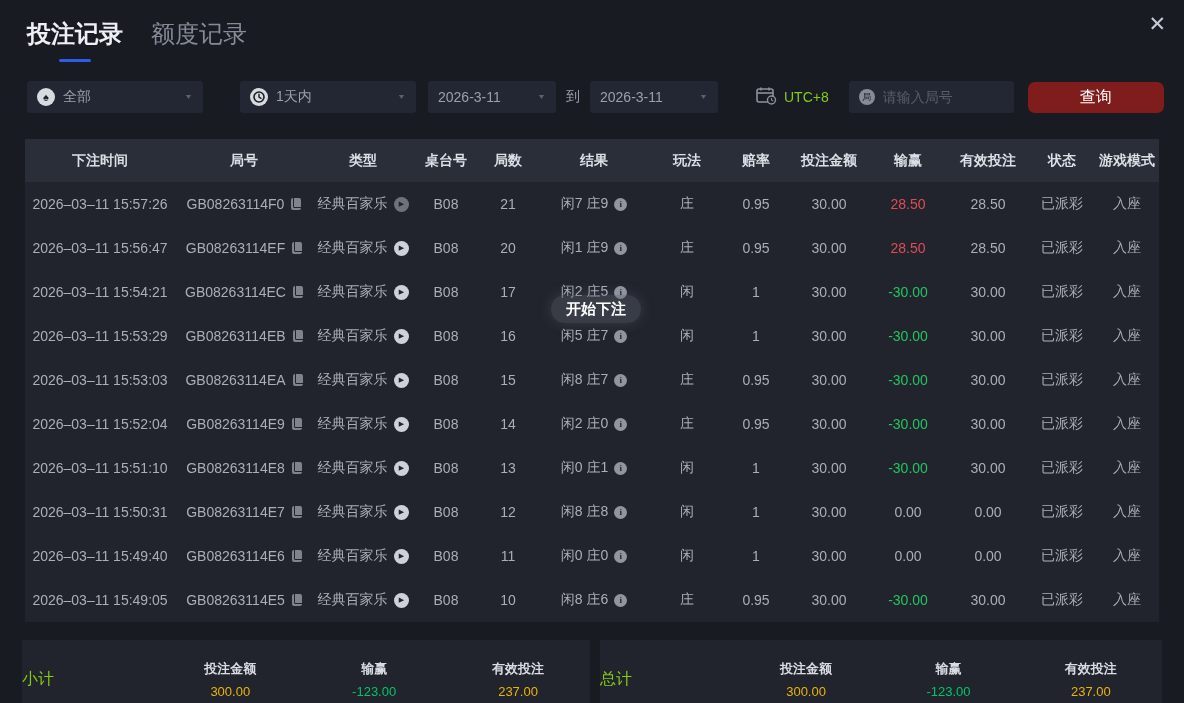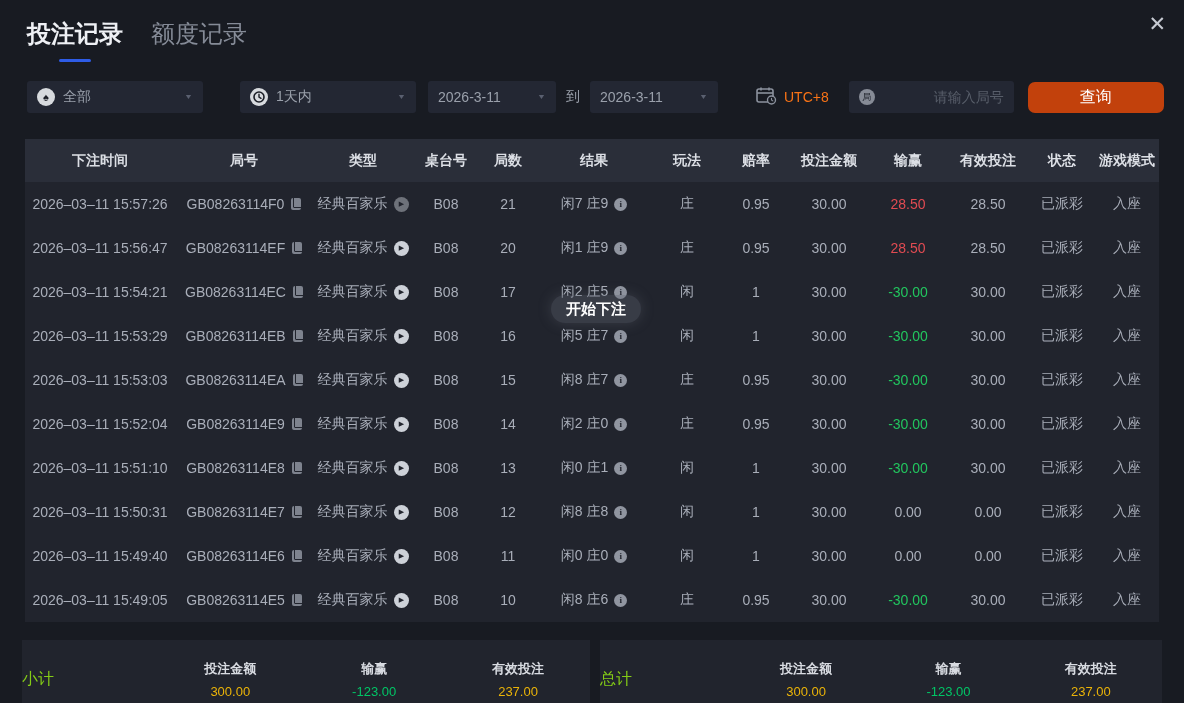--- a/index.html
+++ b/index.html
@@ -26,28 +26,28 @@
   .select2 { width:176px; margin-left:37px; padding:0 10px; }
   .date { width:128px; padding:16px 10px;text-align:center; }
   .date1 { margin-left:12px; }
   .date2 { margin-left:0; }
   .to-label { font-size:14px; color:#9aa0ab; margin:0 10px; }
   .caret { margin-left:auto; font-size:9px; color:#5a6070; transform:scaleY(.8); }
   .icon-circle { width:18px; height:18px; border-radius:50%; background:#d7dade; color:#1b1e26;
     display:flex; align-items:center; justify-content:center; margin-right:8px; flex:0 0 auto; }
   .spade-glyph { font-size:11px; line-height:1; }
   .tz-group { display:flex; align-items:center; margin-left:37px; }
-  .tz-label { font-size:14px; color:#f97316; margin-left:7px; }
+  .tz-label { font-size:14px; color:#84cc16; margin-left:7px; }
   .round-input { width:165px; margin-left:20px; padding:0 10px; }
   .round-input .badge { width:16px; height:16px; border-radius:50%; background:#868b96; color:#20242d;
     font-size:9px; display:flex; align-items:center; justify-content:center; margin-right:8px; flex:0 0 auto; }
   .round-input input { background:transparent; border:none; outline:none; color:#14b8a6;
-    font-size:14px; width:100%; font-family:inherit;text-align:right; }
+    font-size:14px; width:100%; font-family:inherit; }
   .round-input input::placeholder { color:#585e6a; }
-  .search-btn { margin-left:14px; width:136px; height:31px; background:#c2410c; color:#fff;
+  .search-btn { margin-left:14px; width:136px; height:31px; background:#7f1d1d; color:#fff;
     border:none; border-radius:7px; font-size:16px; font-family:inherit; cursor:pointer; }
 
   
   .table { position:absolute; top:139px; left:25px; width:1134px; background:#21242d; }
   .thead { display:flex; height:43px; align-items:center; background:#2a2e39; color:#dcdfe5;
     font-size:14px; font-weight:bold; }
   .tr { display:flex; height:44px; align-items:center; font-size:14px; color:#a9aeb9; }
   .td, .th { text-align:center; display:flex; align-items:center; justify-content:center; white-space:nowrap; }
   .c0{width:150px}.c1{width:138px}.c2{width:100px}.c3{width:66px}.c4{width:58px}
   .c5{width:114px}.c6{width:72px}.c7{width:66px}.c8{width:80px}.c9{width:78px}

